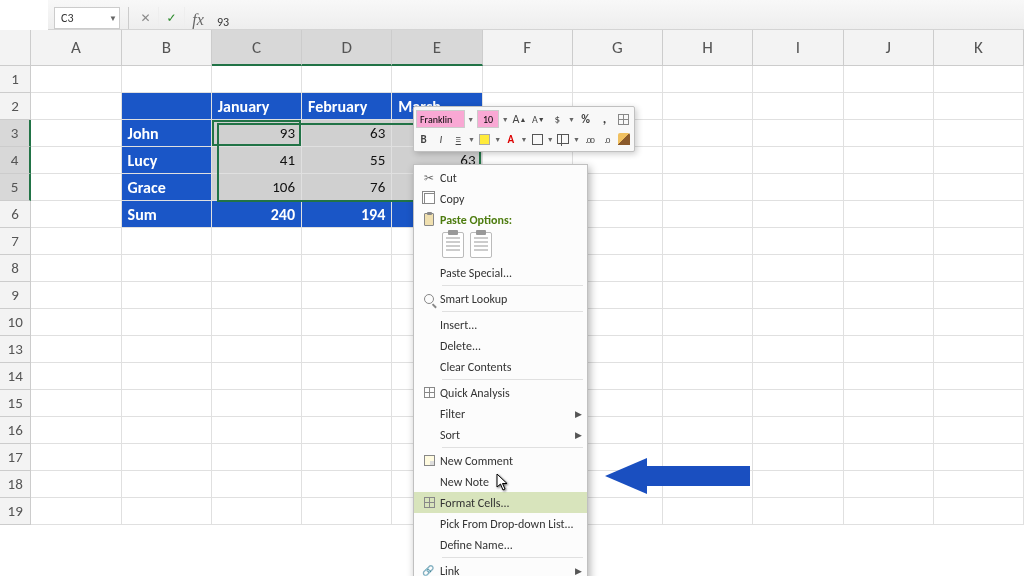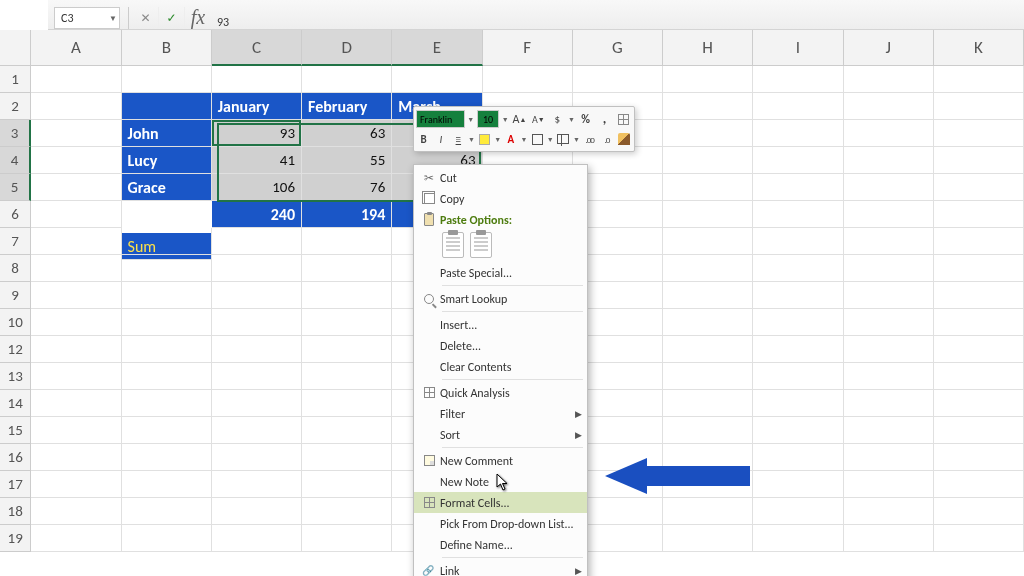--- a/index.html
+++ b/index.html
@@ -4,21 +4,21 @@
 <style>
 * { box-sizing: border-box; margin: 0; padding: 0; font-family: "Segoe UI", Calibri, sans-serif; }
 html, body { width: 1024px; height: 576px; overflow: hidden; background: #fff; position: relative; }
 
 
 .fbar { height: 30px; background: linear-gradient(#f8f8f8,#eee); border-bottom: 1px solid #d4d4d4; display: flex; align-items: flex-end; font-size: 12px; color: #333; margin-left: 48px; }
 .name-box { width: 66px; height: 22px; margin: 0 4px 0 6px; border: 1px solid #ccc; background:#fff; display:flex; align-items:center; justify-content:space-between; padding:0 2px 0 6px; }
 .name-box .dd { font-size:8px; color:#666; }
 .fbar-btn { width: 26px; height: 22px; display:flex; align-items:center; justify-content:center; color:#888; border-right:1px solid #eee; }
 .fbar-divider { width:1px; height:22px; background:#ccc; margin:0 4px; }
-.fx { font-style: italic; font-family: serif; font-size: 20px; color:#666; width: 26px; text-align:center; }
+.fx { font-style: italic; font-family: serif; font-size: 16px; color:#666; width: 26px; text-align:center; }
 .formula-input { flex:1; padding-left: 6px; font-size: 12px; color:#333; }
 
 
 .grid { position: absolute; top: 30px; left: 0; right: 0; bottom: 0; }
 .col-headers { display:flex; height: 36px; }
 .row-hdr-corner { width: 32px; border-right:1px solid #ccc; border-bottom:1px solid #ccc; background:#f3f3f3; }
 .col-h { width: 92px; border-right:1px solid #ccc; border-bottom:1px solid #ccc; background:#f3f3f3; color:#555; display:flex; align-items:center; justify-content:center; font-size:17px; }
 .col-h.sel { background:#d8d8d8; border-bottom:2px solid #217346; }
 
 .rows { }
@@ -26,33 +26,33 @@
 .row-h { width:32px; border-right:1px solid #ccc; border-bottom:1px solid #ccc; background:#f3f3f3; color:#555; display:flex; align-items:center; justify-content:center; font-size:15px; }
 .row-h.sel { background:#d8d8d8; border-right:2px solid #217346; }
 .cell { width:92px; height:27px; border-right:1px solid #e0e0e0; border-bottom:1px solid #e0e0e0; display:flex; align-items:center; padding:0 6px; font-size:15px; }
 
 
 .th-corner { background:#1a56c7; }
 .th { background:#1a56c7; color:#fff; font-weight:bold; justify-content:flex-start; font-size:16px; }
 .rh { background:#1a56c7; color:#fff; font-weight:bold; justify-content:flex-start; font-size:16px; }
 .data { background:#d0d0d0; color:#111; justify-content:flex-end; }
 .sum-row { background:#1a56c7; color:#fff; font-weight:bold; justify-content:flex-end; font-size:16px; }
-.sum-label { background:#1a56c7; color:#fde047; font-weight:normal; justify-content:flex-start; font-size:16px;margin-top:32px; }
+.sum-label { background:#1a56c7; color:#ffffff; font-weight:bold; justify-content:flex-start; font-size:16px; }
 
 
 .active { box-shadow: inset 0 0 0 2px #217346; }
 
 
 .sel-rect { position:absolute; top:93px; left:217px; width:264px; height:79px; border:2px solid #217346; pointer-events:none; }
 .sel-rect::after { content:''; position:absolute; right:-4px; bottom:-4px; width:6px; height:6px; background:#217346; border:1px solid #fff; }
 
 
 .mini-tb { position:absolute; top:106px; left:413px; width:222px; background:#f8f8f8; border:1px solid #c0c0c0; border-radius:2px; box-shadow:2px 2px 6px rgba(0,0,0,0.2); padding:2px; z-index:10; font-size:11px; }
 .mini-row { display:flex; align-items:center; height:20px; gap:2px; }
-.mini-sel { height:18px; border:1px solid #ccc; background:#15803d; display:flex; align-items:center; padding:0 3px; font-size:10px; }
+.mini-sel { height:18px; border:1px solid #ccc; background:#f9a8d4; display:flex; align-items:center; padding:0 3px; font-size:10px; }
 .mini-font { width:52px; }
 .mini-size { width:24px; justify-content:center; }
 .mini-btn { width:18px; height:18px; display:flex; align-items:center; justify-content:center; color:#444; border:1px solid transparent; }
 .mini-bold { font-weight:bold; }
 .mini-italic { font-style:italic; }
 .mini-underline { text-decoration:underline; }
 .tiny-dd { width:8px; font-size:7px; color:#666; display:flex; align-items:center; justify-content:center; }
 .fill-swatch { width:11px; height:11px; background:#ffeb3b; border:1px solid #aaa; }
 .font-A { color:#d00; font-weight:bold; font-family: "Times New Roman", serif; }
 .border-box { width:11px; height:11px; border:1px solid #555; }
@@ -265,34 +265,20 @@
         <div class="cell"></div>
         <div class="cell"></div>
         <div class="cell"></div>
         <div class="cell"></div>
         <div class="cell"></div>
         <div class="cell"></div>
         <div class="cell"></div>
         <div class="cell"></div>
       </div>
       <div class="row">
-        <div class="row-h">12</div>
-        <div class="cell"></div>
-        <div class="cell"></div>
-        <div class="cell"></div>
-        <div class="cell"></div>
-        <div class="cell"></div>
-        <div class="cell"></div>
-        <div class="cell"></div>
-        <div class="cell"></div>
-        <div class="cell"></div>
-        <div class="cell"></div>
-        <div class="cell"></div>
-      </div>
-      <div class="row">
         <div class="row-h">13</div>
         <div class="cell"></div>
         <div class="cell"></div>
         <div class="cell"></div>
         <div class="cell"></div>
         <div class="cell"></div>
         <div class="cell"></div>
         <div class="cell"></div>
         <div class="cell"></div>
         <div class="cell"></div>

